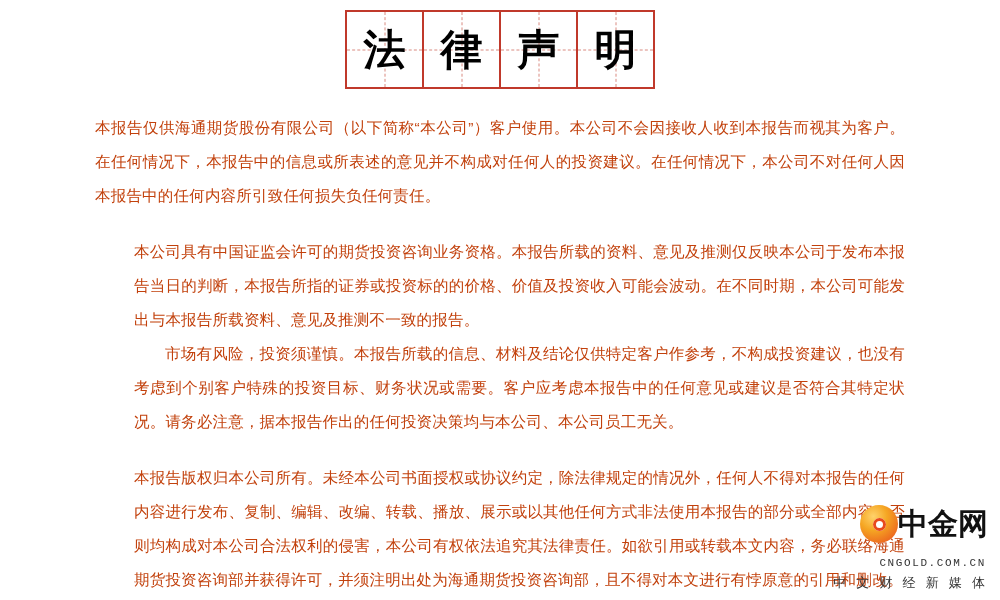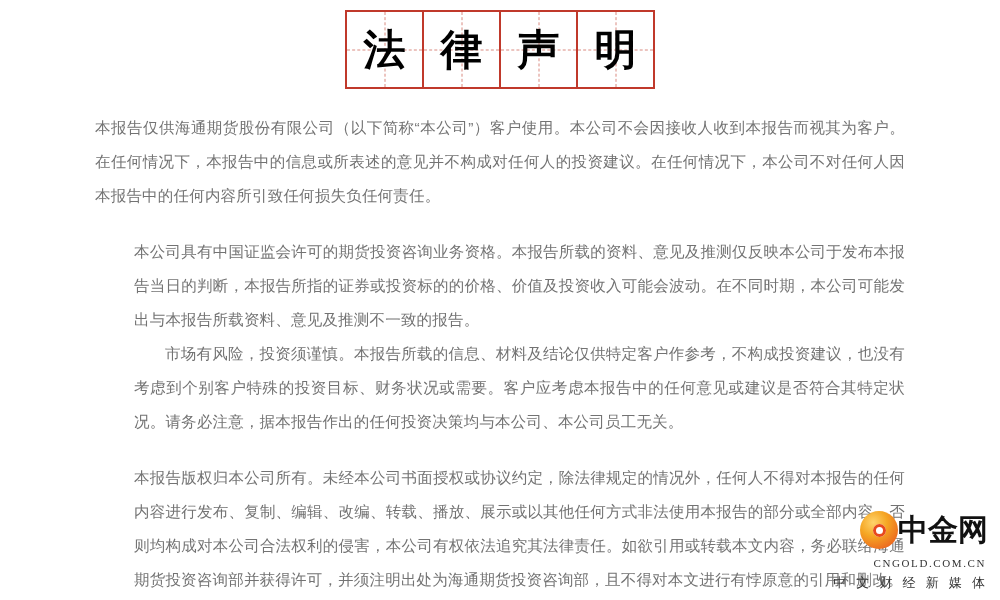--- a/index.html
+++ b/index.html
@@ -80,21 +80,21 @@
     letter-spacing: 0;
   }
 
   
   .body-area {
     margin: 22px 95px 0 95px;
   }
   .para {
     font-size: 15.5px;
     line-height: 34px;
-    color: #737373;
+    color: #c2410c;
     text-align: justify;
     text-justify: inter-ideograph;
     margin: 0;
     letter-spacing: 0.2px;
   }
   .para + .para {
     margin-top: 22px;
     margin-left: 39px;
   }
   .para.tight {
@@ -140,25 +140,25 @@
     box-shadow: 0 0 0 3px #e8491d inset;
   }
   .wm-name {
     font-family: "DejaVu Sans", "Liberation Sans", sans-serif;
     font-size: 30px;
     font-weight: bold;
     color: #111111;
     line-height: 1;
   }
   .wm-url {
-    font-family: Liberation Serif, serif;
+    font-family: Liberation Mono, monospace;
     font-size: 11px;
     letter-spacing: 1.6px;
     color: #333333;
-    margin-top: 8px;
+    margin-top: 14px;
     margin-right: 2px;
   }
   .wm-slogan {
     font-family: "DejaVu Sans", "Liberation Sans", sans-serif;
     font-size: 13px;
     letter-spacing: 3px;
     color: #333333;
     margin-top: 5px;
     margin-left: 24px;
   }

